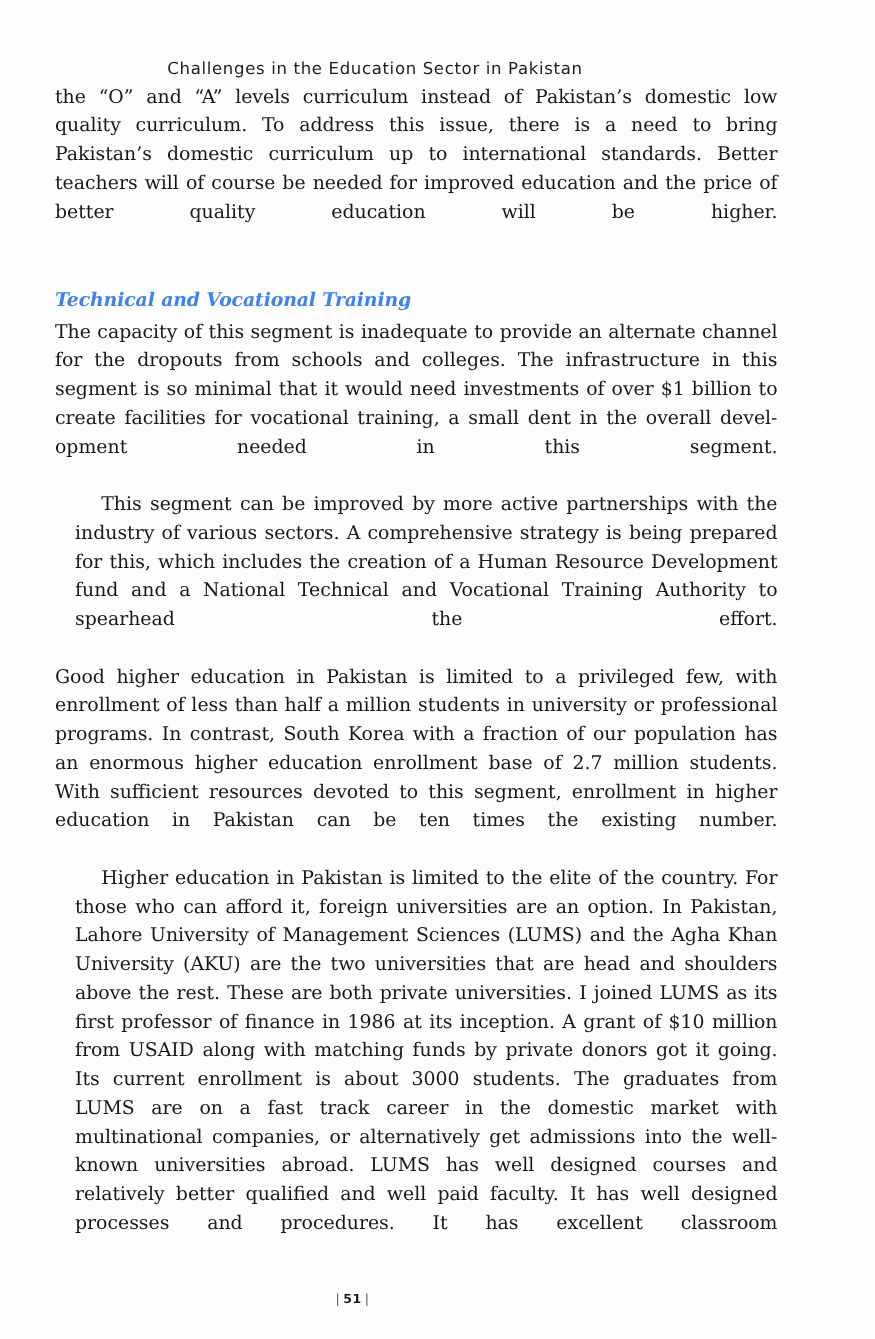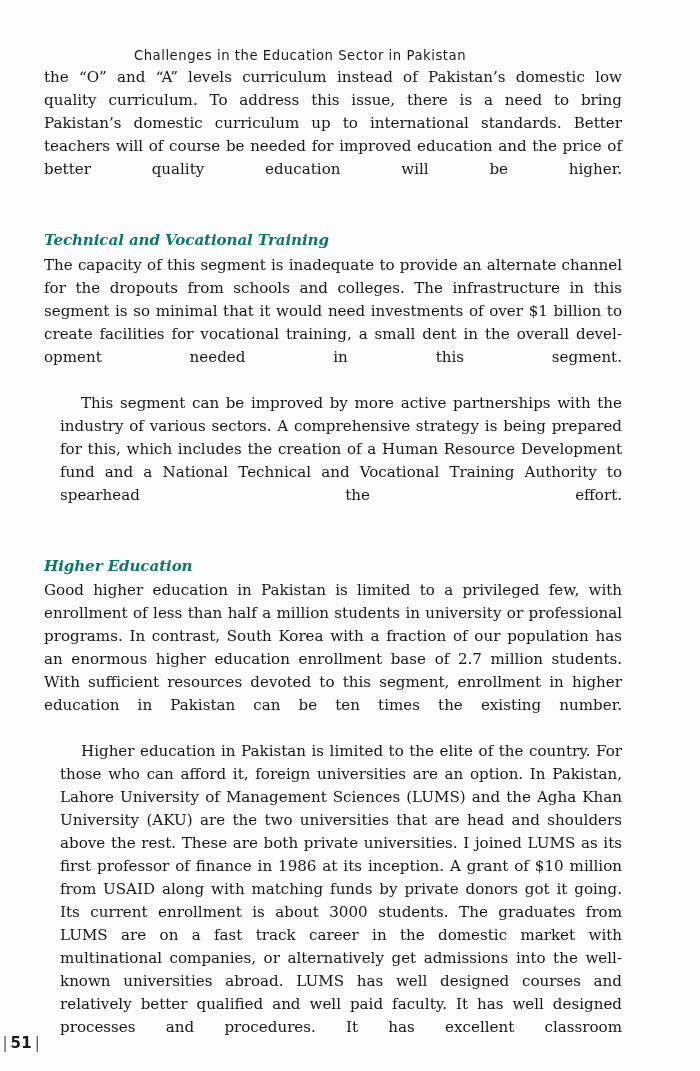--- a/index.html
+++ b/index.html
@@ -65,36 +65,37 @@
     margin-left: 16px;
   }
 
   .section-heading {
     margin: 0;
     font-family: "DejaVu Serif", "Liberation Serif", serif;
     font-size: 15.1px;
     line-height: 25.5px;
     font-weight: bold;
     font-style: italic;
-    color: #0f766e;
+    color: #3b82f6;
     letter-spacing: -0.1px;
   }
 
   .gap-before-heading {
     margin-top: 24px;
   }
 
   
   .folio {
     position: absolute;
     top: 1034px;
     left: 0;
     width: 564px;
+    text-align: center;
     font-family: "DejaVu Sans", "Liberation Sans", sans-serif;
-    font-size: 15px;
+    font-size: 10px;
     font-weight: bold;
     color: #1a1a1a;
     letter-spacing: 0.4px;
   }
   .folio .rule {
     font-weight: normal;
     color: #555;
     padding: 0 2.5px;
   }
 </style>
@@ -103,21 +104,20 @@
 
 <div class="page">
 
   <div class="running-head">Challenges in the Education Sector in Pakistan</div>
 
   <div class="text-column" id="text-column">
       <p class="body-par">the “O” and “A” levels curriculum instead of Pakistan’s domestic low quality curriculum. To address this issue, there is a need to bring Pakistan’s domestic curriculum up to international standards. Better teachers will of course be needed for improved education and the price of better quality education will be higher.</p>
       <h2 class="section-heading gap-before-heading">Technical and Vocational Training</h2>
       <p class="body-par">The capacity of this segment is inadequate to provide an alternate chan­nel for the dropouts from schools and colleges. The infrastructure in this segment is so minimal that it would need investments of over $1 billion to create facilities for vocational training, a small dent in the overall devel­opment needed in this segment.</p>
       <p class="body-par indent">This segment can be improved by more active partnerships with the industry of various sectors. A comprehensive strategy is being prepared for this, which includes the creation of a Human Resource Development fund and a National Technical and Vocational Training Authority to spearhead the effort.</p>
-      <h2 class="section-heading gap-before-heading">Higher Education</h2>
       <p class="body-par">Good higher education in Pakistan is limited to a privileged few, with enrollment of less than half a million students in university or profes­sional programs. In contrast, South Korea with a fraction of our popu­lation has an enormous higher education enrollment base of 2.7 million students. With sufficient resources devoted to this segment, enrollment in higher education in Pakistan can be ten times the existing number.</p>
       <p class="body-par indent">Higher education in Pakistan is limited to the elite of the country. For those who can afford it, foreign universities are an option. In Pakistan, Lahore University of Management Sciences (LUMS) and the Agha Khan University (AKU) are the two universities that are head and shoulders above the rest. These are both private universities. I joined LUMS as its first pro­fessor of finance in 1986 at its inception. A grant of $10 million from USAID along with matching funds by private donors got it going. Its cur­rent enrollment is about 3000 students. The graduates from LUMS are on a fast track career in the domestic market with multinational companies, or alternatively get admissions into the well-known universities abroad. LUMS has well designed courses and relatively better qualified and well paid facul­ty. It has well designed processes and procedures. It has excellent classroom</p>
     </div>
 
   <div class="folio">
     <span class="rule">|</span><span>51</span><span class="rule">|</span>
   </div>
 
 </div>
 

